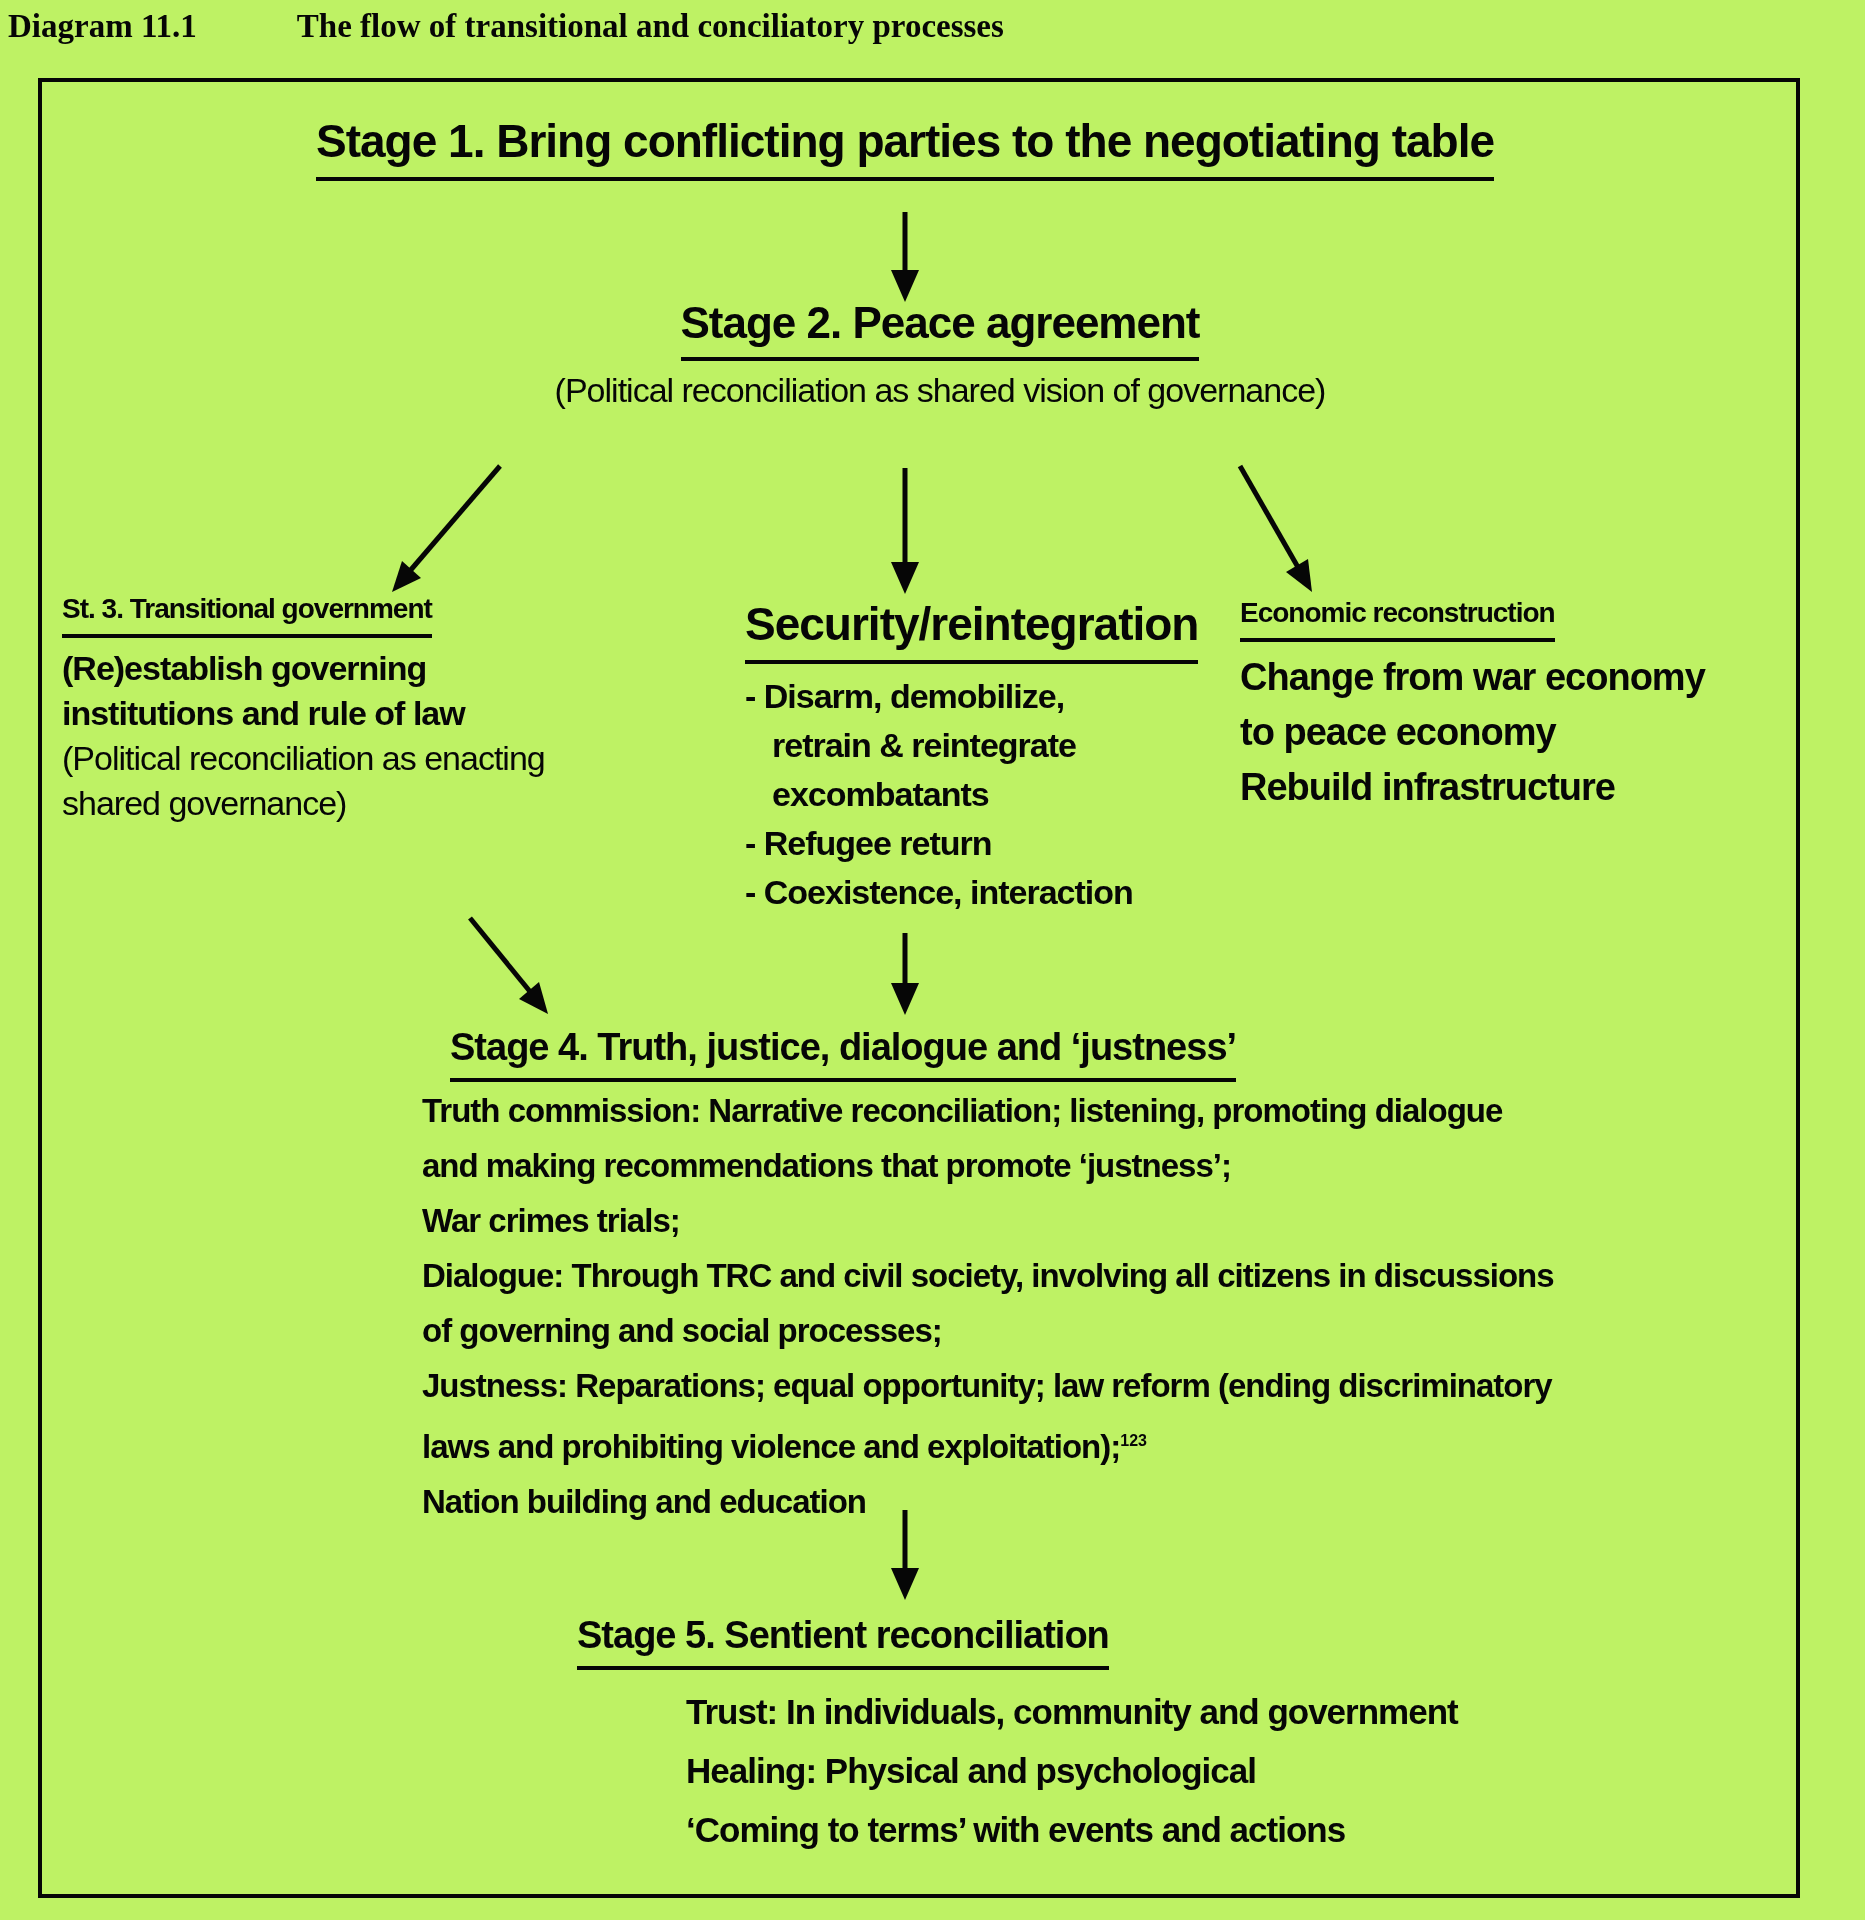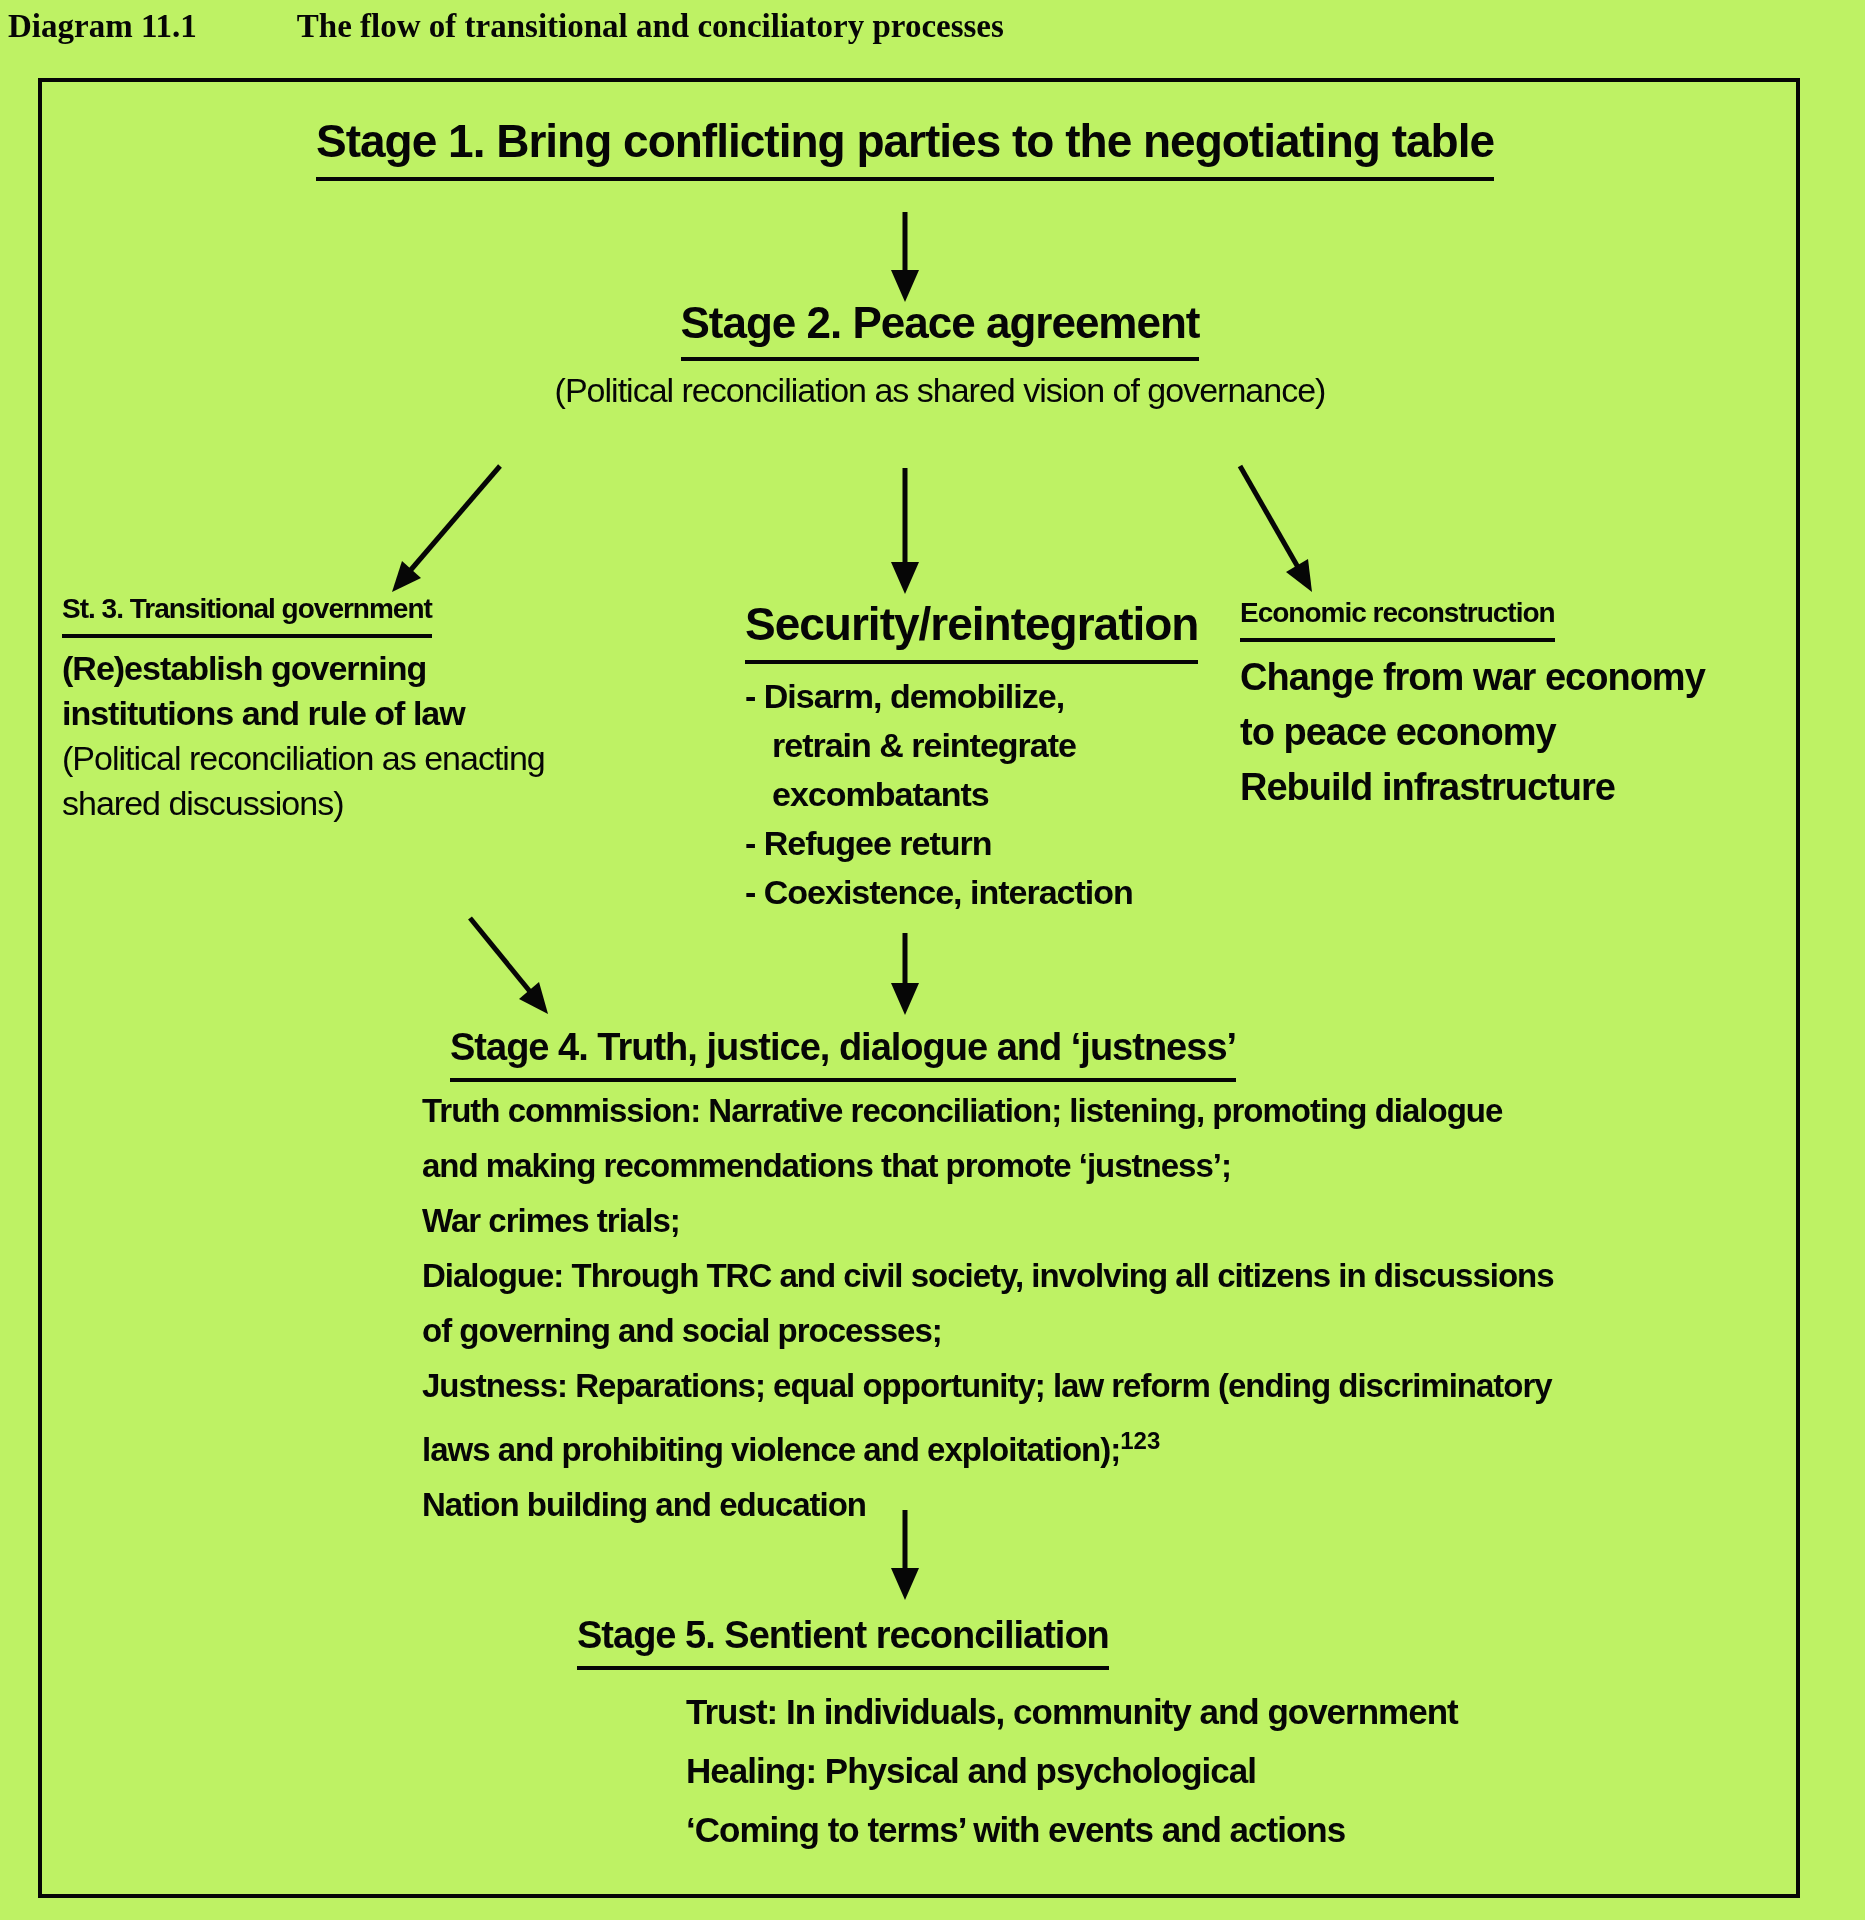--- a/index.html
+++ b/index.html
@@ -33,21 +33,21 @@
   .col-stage3 .line{font-size:34px;font-weight:bold;line-height:45px;}
   .col-stage3 .note{font-size:34px;font-weight:normal;line-height:45px;}
   .col-security{left:745px;top:597px;width:485px;}
   .col-security .line{font-size:34px;font-weight:bold;line-height:49px;}
   .col-security .indent{padding-left:27px;}
   .col-economic{left:1240px;top:597px;width:565px;}
   .col-economic .line{font-size:38px;font-weight:bold;line-height:55px;}
   
   .stage4-heading{position:absolute;left:450px;top:1026px;font-size:38px;font-weight:bold;text-align:center;}
   .stage4-body{position:absolute;left:422px;top:1083px;width:1400px;font-size:33px;font-weight:bold;line-height:55px;}
-  .stage4-body sup{font-size:24px;letter-spacing:0;text-align:right;}
+  .stage4-body sup{font-size:16px;letter-spacing:0;text-align:right;}
   
   .stage5-heading{position:absolute;left:577px;top:1614px;font-size:38px;font-weight:bold;}
   .stage5-body{position:absolute;left:686px;top:1682px;width:1100px;font-size:35px;font-weight:bold;line-height:59px;}
 </style>
 </head>
 <body>
 
 <div class="canvas">
 
   <header class="doc-title">
@@ -95,21 +95,21 @@
   <section class="stage2">
     <div class="h2"><span class="u">Stage 2. Peace agreement</span></div>
     <div class="note">(Political reconciliation as shared vision of governance)</div>
   </section>
 
   <section class="col col-stage3">
     <div class="ch"><span class="u">St. 3. Transitional government</span></div>
     <div class="line">(Re)establish governing</div>
     <div class="line">institutions and rule of law</div>
     <div class="note">(Political reconciliation as enacting</div>
-    <div class="note">shared discussions)</div>
+    <div class="note">shared governance)</div>
   </section>
 
   <section class="col col-security">
     <div class="ch"><span class="u">Security/reintegration</span></div>
     <div class="line">- Disarm, demobilize,</div>
     <div class="line indent">retrain &amp; reintegrate</div>
     <div class="line indent">excombatants</div>
     <div class="line">- Refugee return</div>
     <div class="line">- Coexistence, interaction</div>
   </section>

